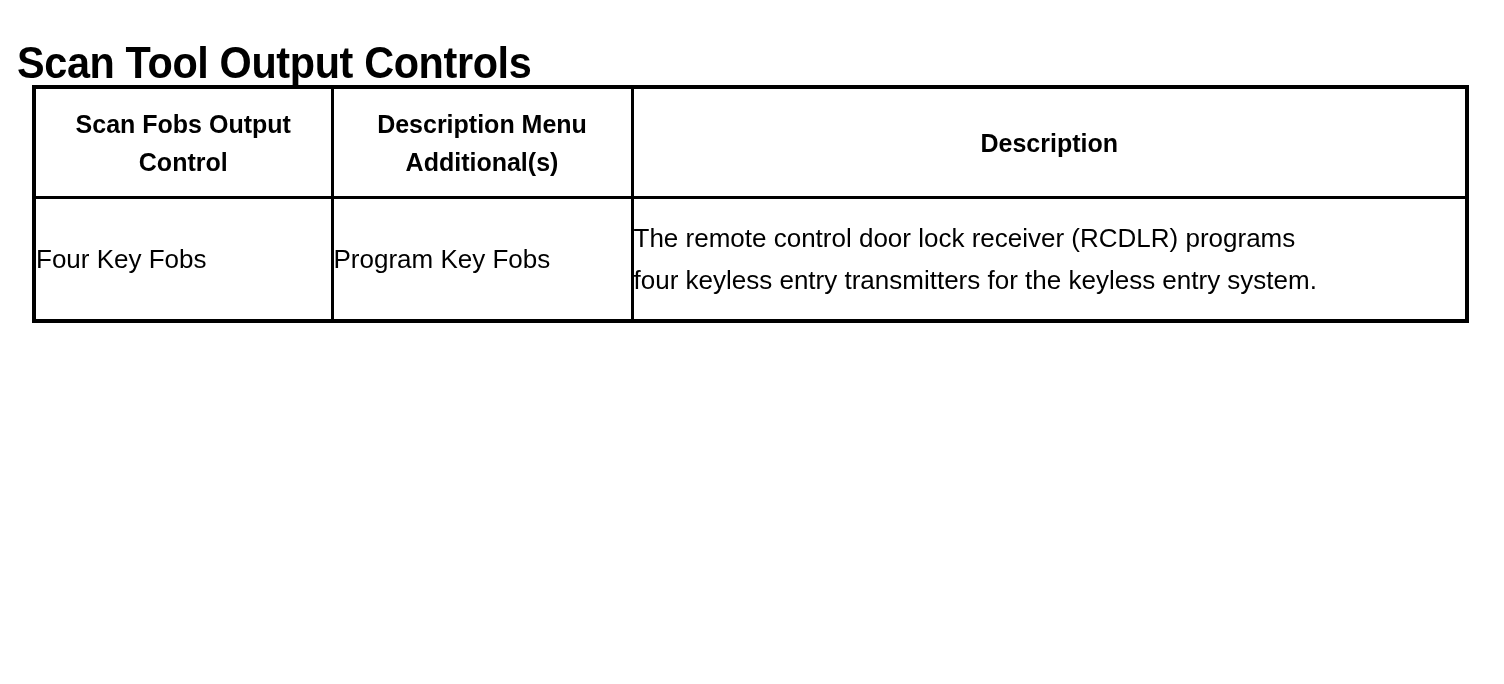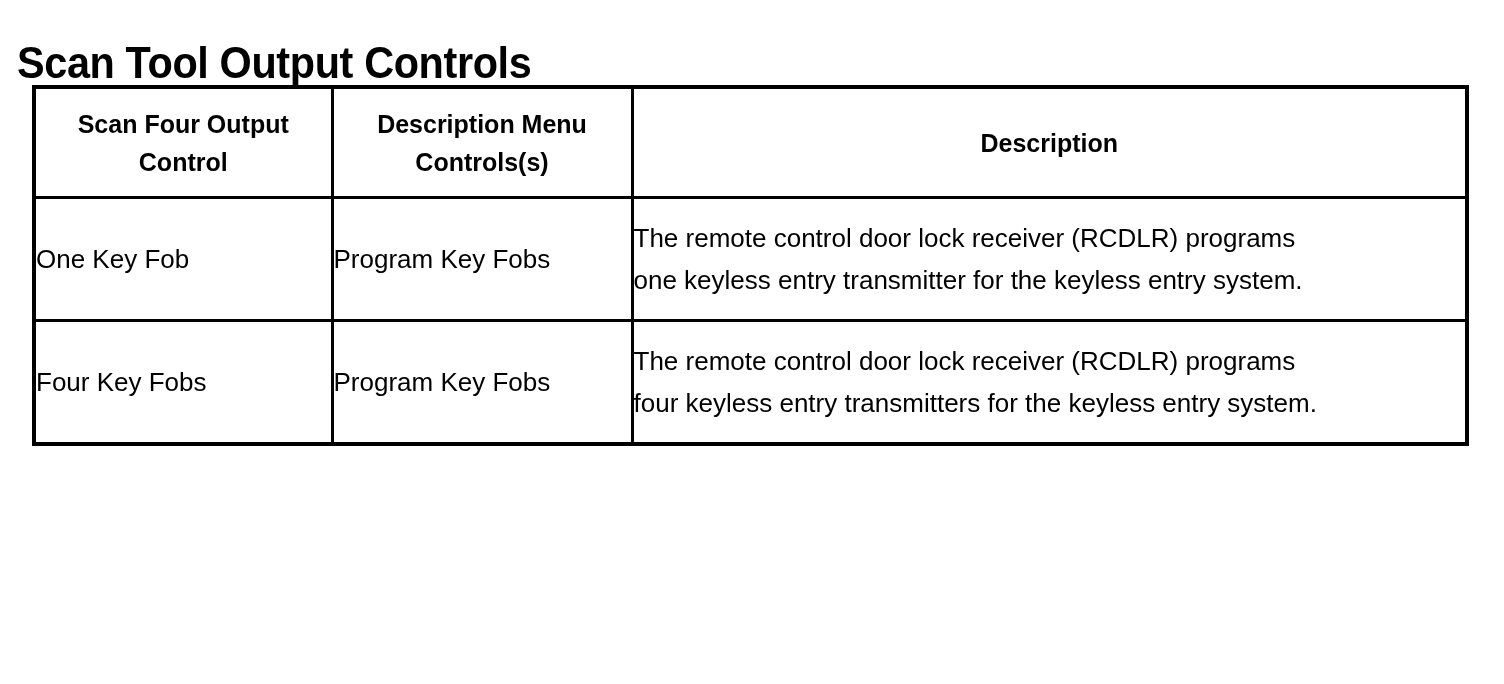--- a/index.html
+++ b/index.html
@@ -110,42 +110,34 @@
 
   <table class="spec-table">
     <colgroup>
       <col class="c1">
       <col class="c2">
       <col class="c3">
     </colgroup>
     <thead>
       <tr>
         <th class="hdr-cell">
-          <span class="hdr-inner">Scan Four Output</span>
+          <span class="hdr-inner">Scan Fobs Output</span>
           <span class="hdr-inner">Control</span>
         </th>
         <th class="hdr-cell">
           <span class="hdr-inner">Description Menu</span>
-          <span class="hdr-inner">Controls(s)</span>
+          <span class="hdr-inner">Additional(s)</span>
         </th>
         <th class="hdr-cell desc-hdr">
           <span class="hdr-inner">Description</span>
         </th>
       </tr>
     </thead>
     <tbody>
 
-      <tr class="data-row">
-        <td class="row-cell cell-col1">One Key Fob</td>
-        <td class="row-cell cell-col2">Program Key Fobs</td>
-        <td class="row-cell cell-col3">
-          <span class="desc-line">The remote control door lock receiver (RCDLR) programs</span>
-          <span class="desc-line">one keyless entry transmitter for the keyless entry system.</span>
-        </td>
-      </tr>
 
 
 
       <tr class="data-row">
         <td class="row-cell cell-col1">Four Key Fobs</td>
         <td class="row-cell cell-col2">Program Key Fobs</td>
         <td class="row-cell cell-col3">
           <span class="desc-line">The remote control door lock receiver (RCDLR) programs</span>
           <span class="desc-line">four keyless entry transmitters for the keyless entry system.</span>
         </td>

